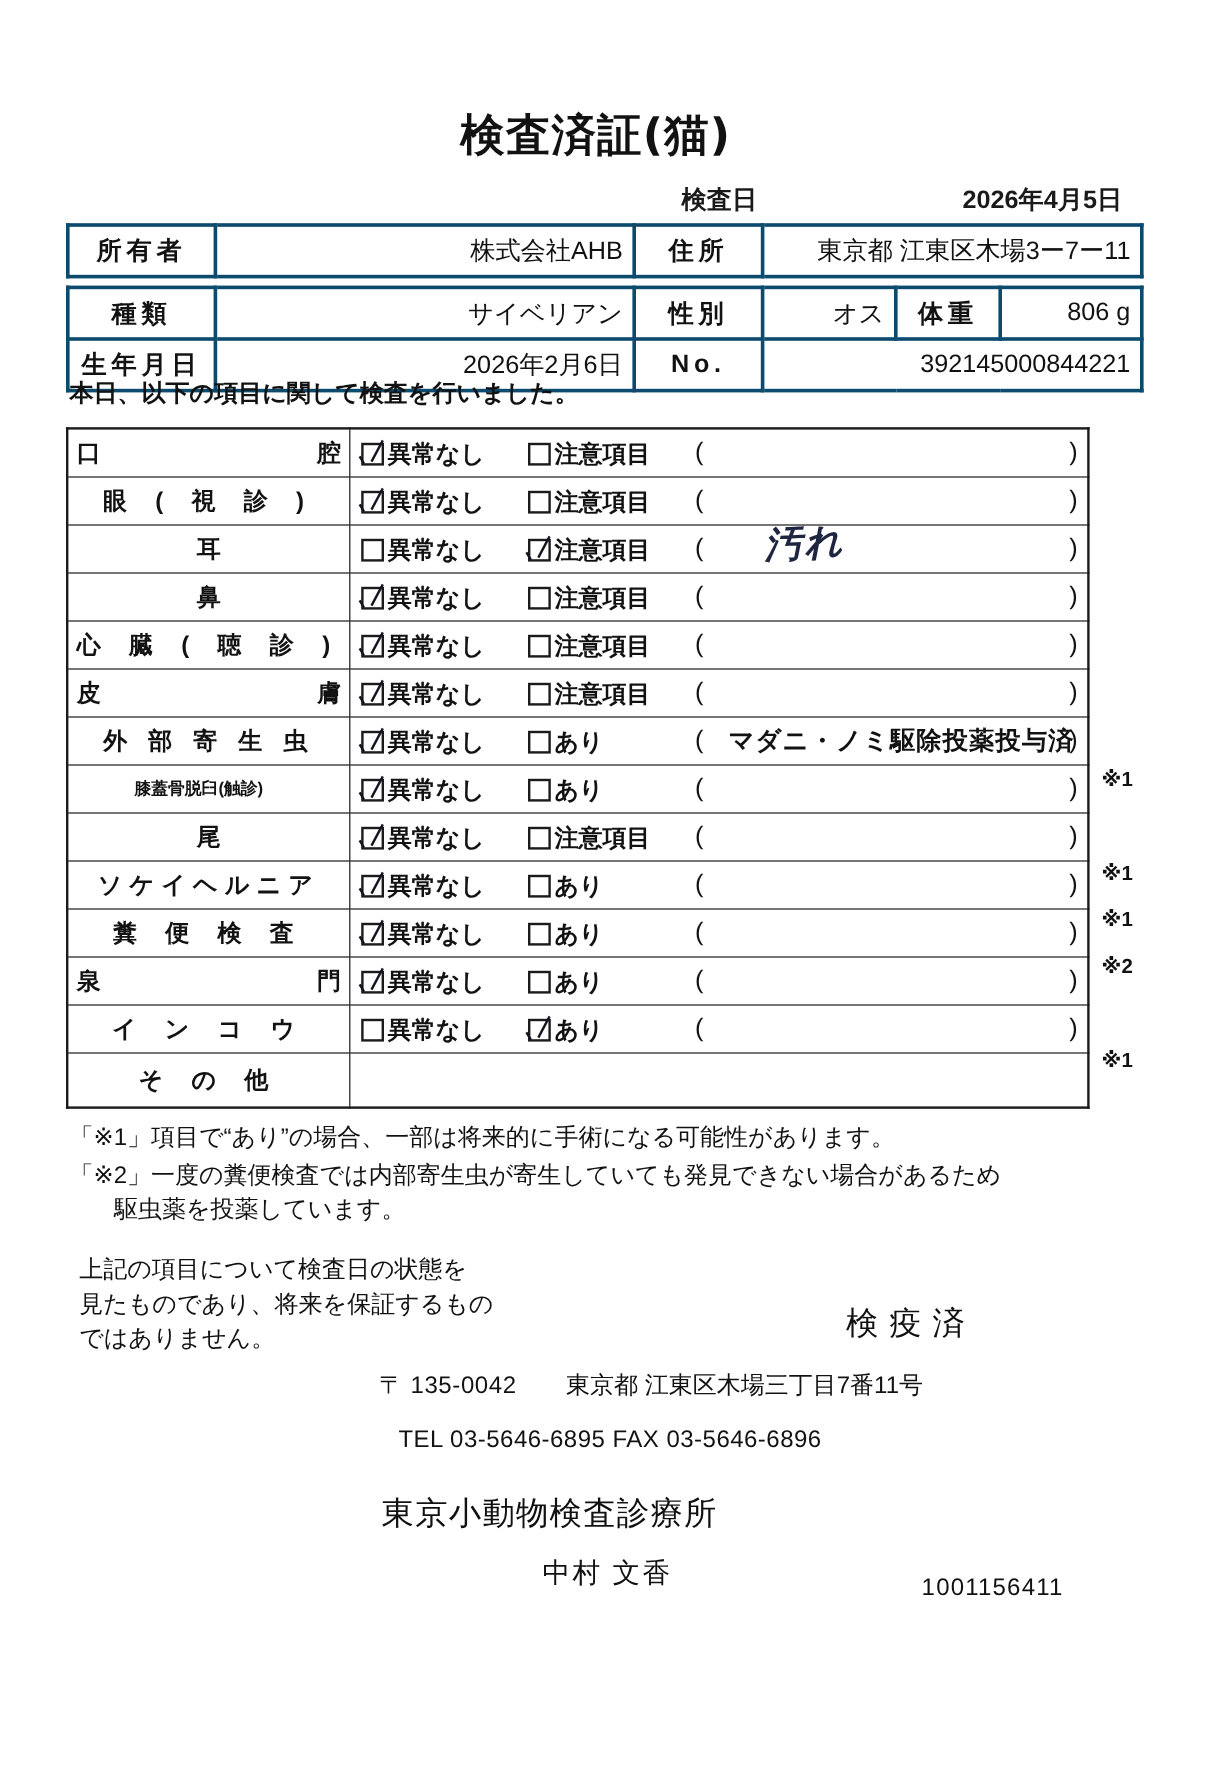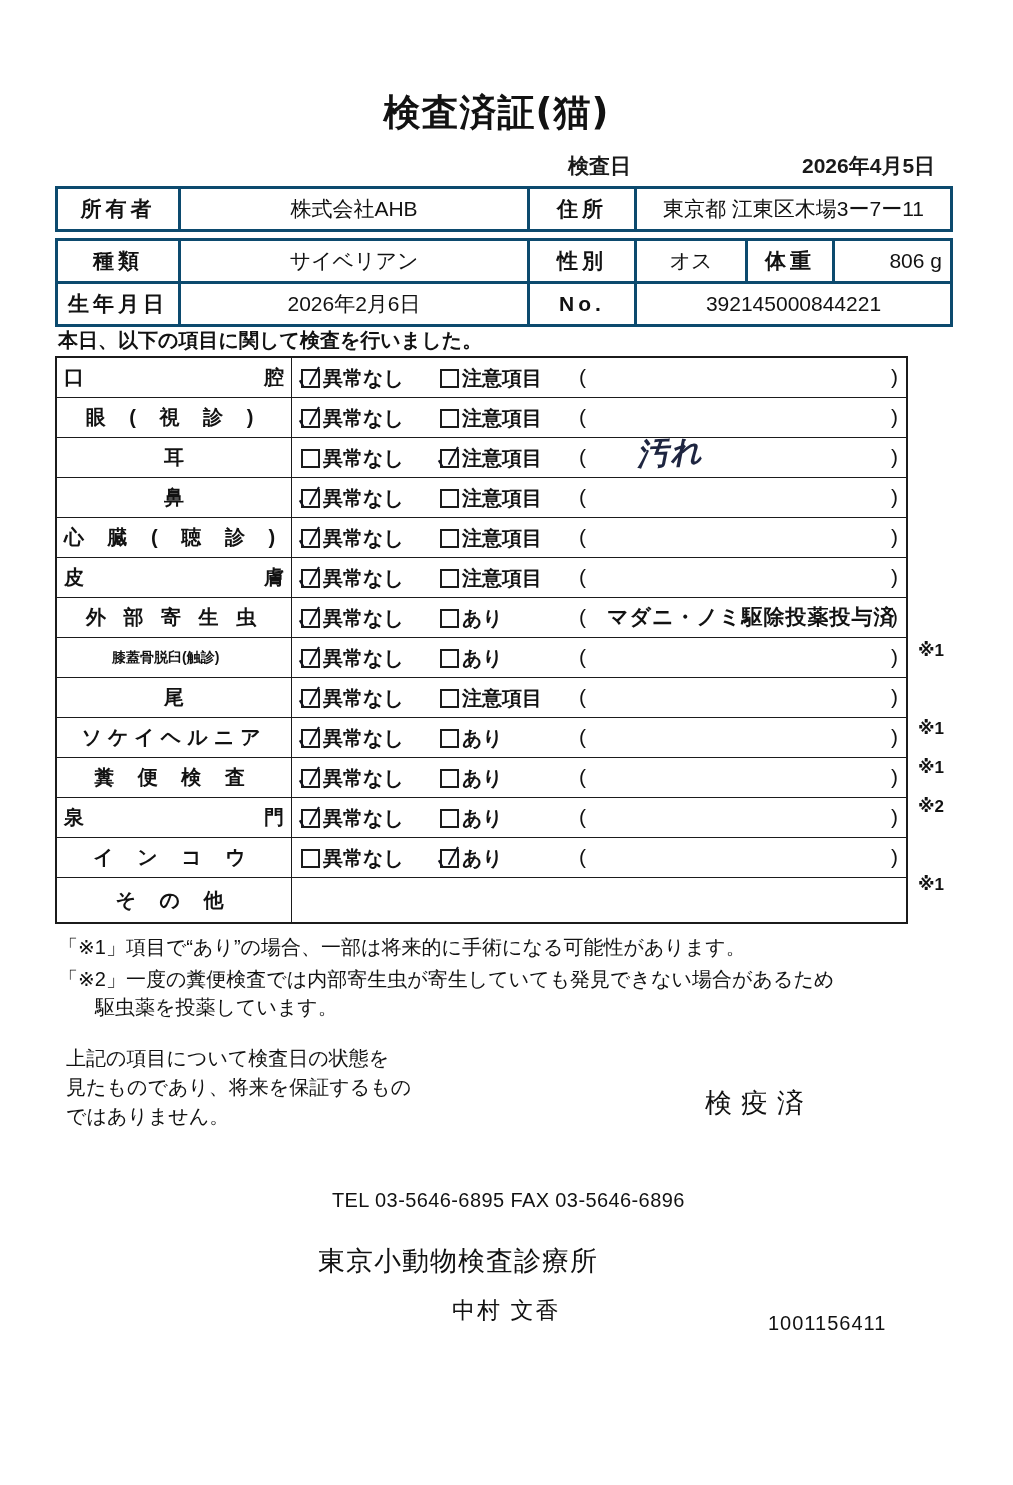--- a/index.html
+++ b/index.html
@@ -39,26 +39,26 @@
     border:3px solid #0c4a6e;
     font-size:21px;
     padding:0 8px;
     vertical-align:middle;
     height:40px;
     color:#121212;
   }
   .owner-tbl{left:55px;top:186px;width:898px;}
   .info-tbl{left:55px;top:238px;width:898px;}
   .c-lbl{text-align:center;font-weight:600;letter-spacing:4px;}
-  .c-val{text-align:center;}
+  .c-val{text-align:right;}
   .c-right{text-align:right;}
 
   
   .lead{
-    position:absolute;left:58px;top:327px;
+    position:absolute;left:58px;top:314px;
     font-size:20px;font-weight:600;color:#121212;
   }
 
   
   .chk-tbl{
     position:absolute;left:55px;top:356px;width:853px;
     border:2px solid #1b1b1b;
   }
   .chk-tbl td{
     border:1px solid #1b1b1b;
@@ -498,18 +498,24 @@
   <div class="fn fn2b">駆虫薬を投薬しています。</div>
 
   <div class="disc">
     <div>上記の項目について検査日の状態を</div>
     <div>見たものであり、将来を保証するもの</div>
     <div>ではありません。</div>
   </div>
 
   <div class="stamp">検疫済</div>
 
+  <div class="addr">
+    <span class="zip">〒</span>
+    <span class="zip">135-0042</span>
+    <span class="sp"></span>
+    <span>東京都 江東区木場三丁目7番11号</span>
+  </div>
   <div class="tel">TEL 03-5646-6895  FAX 03-5646-6896</div>
   <div class="clinic">東京小動物検査診療所</div>
   <div class="vet">中村  文香</div>
   <div class="refno">1001156411</div>
 
 </div>
 
 </body></html>

